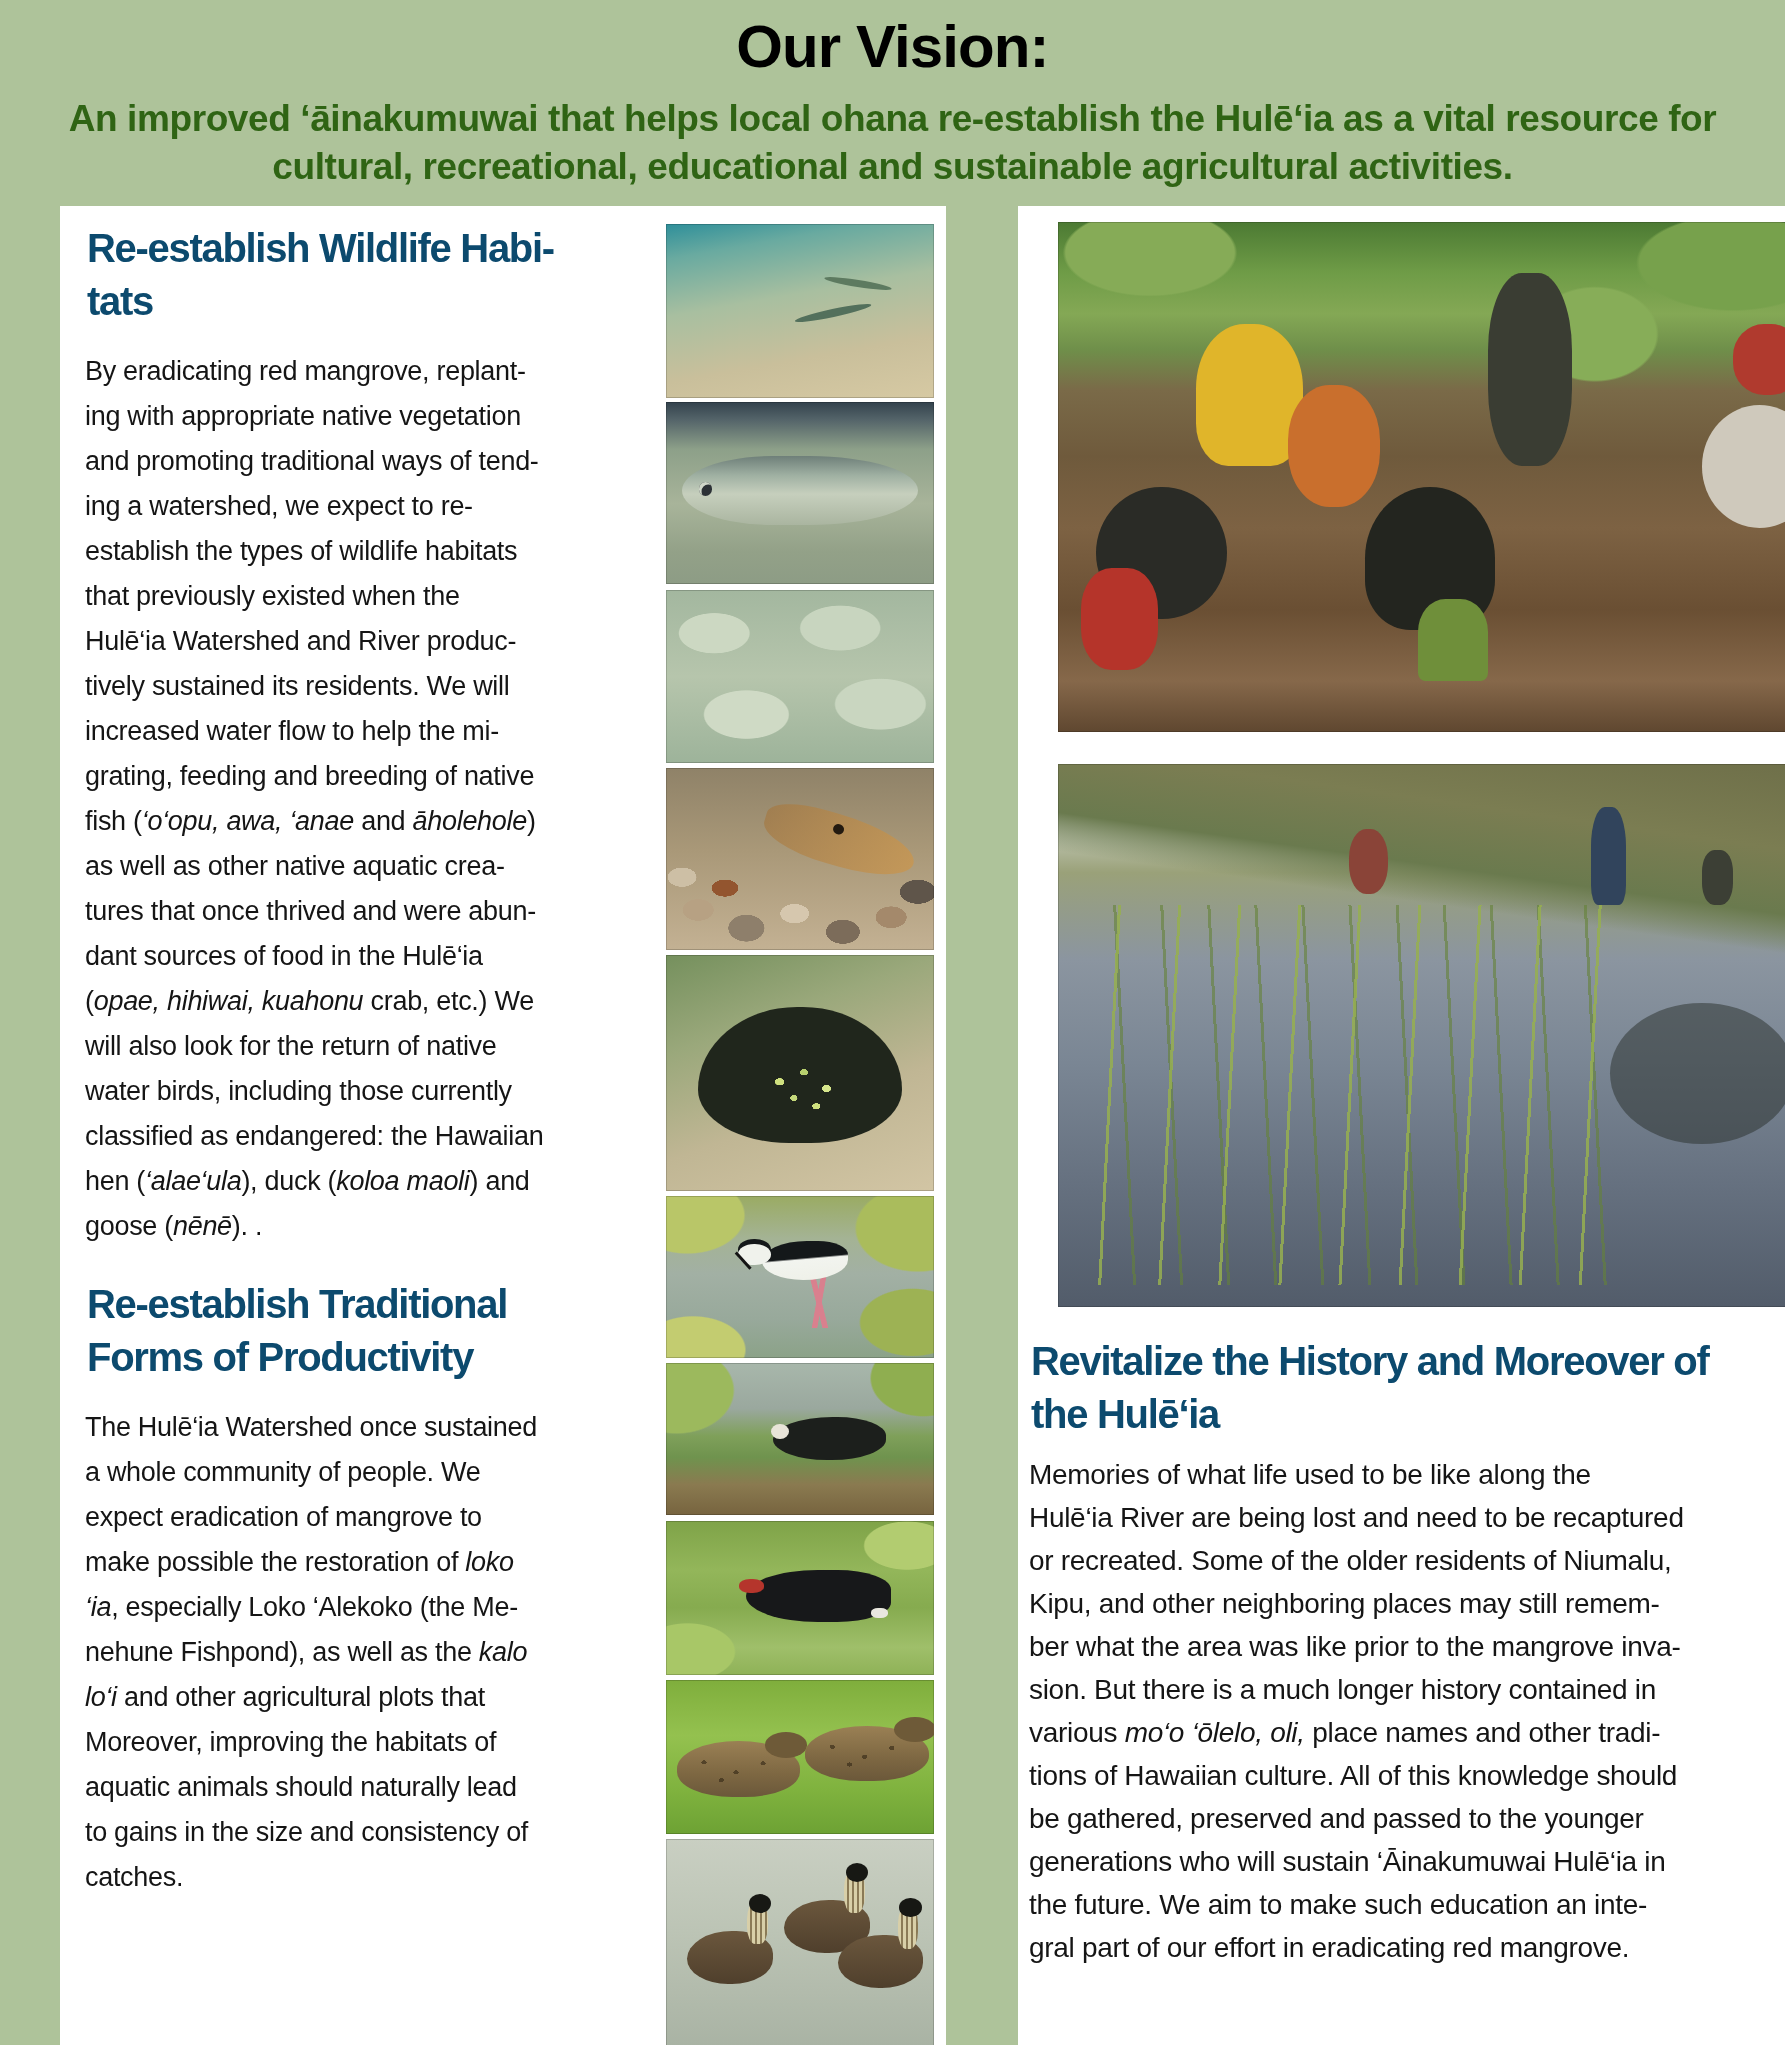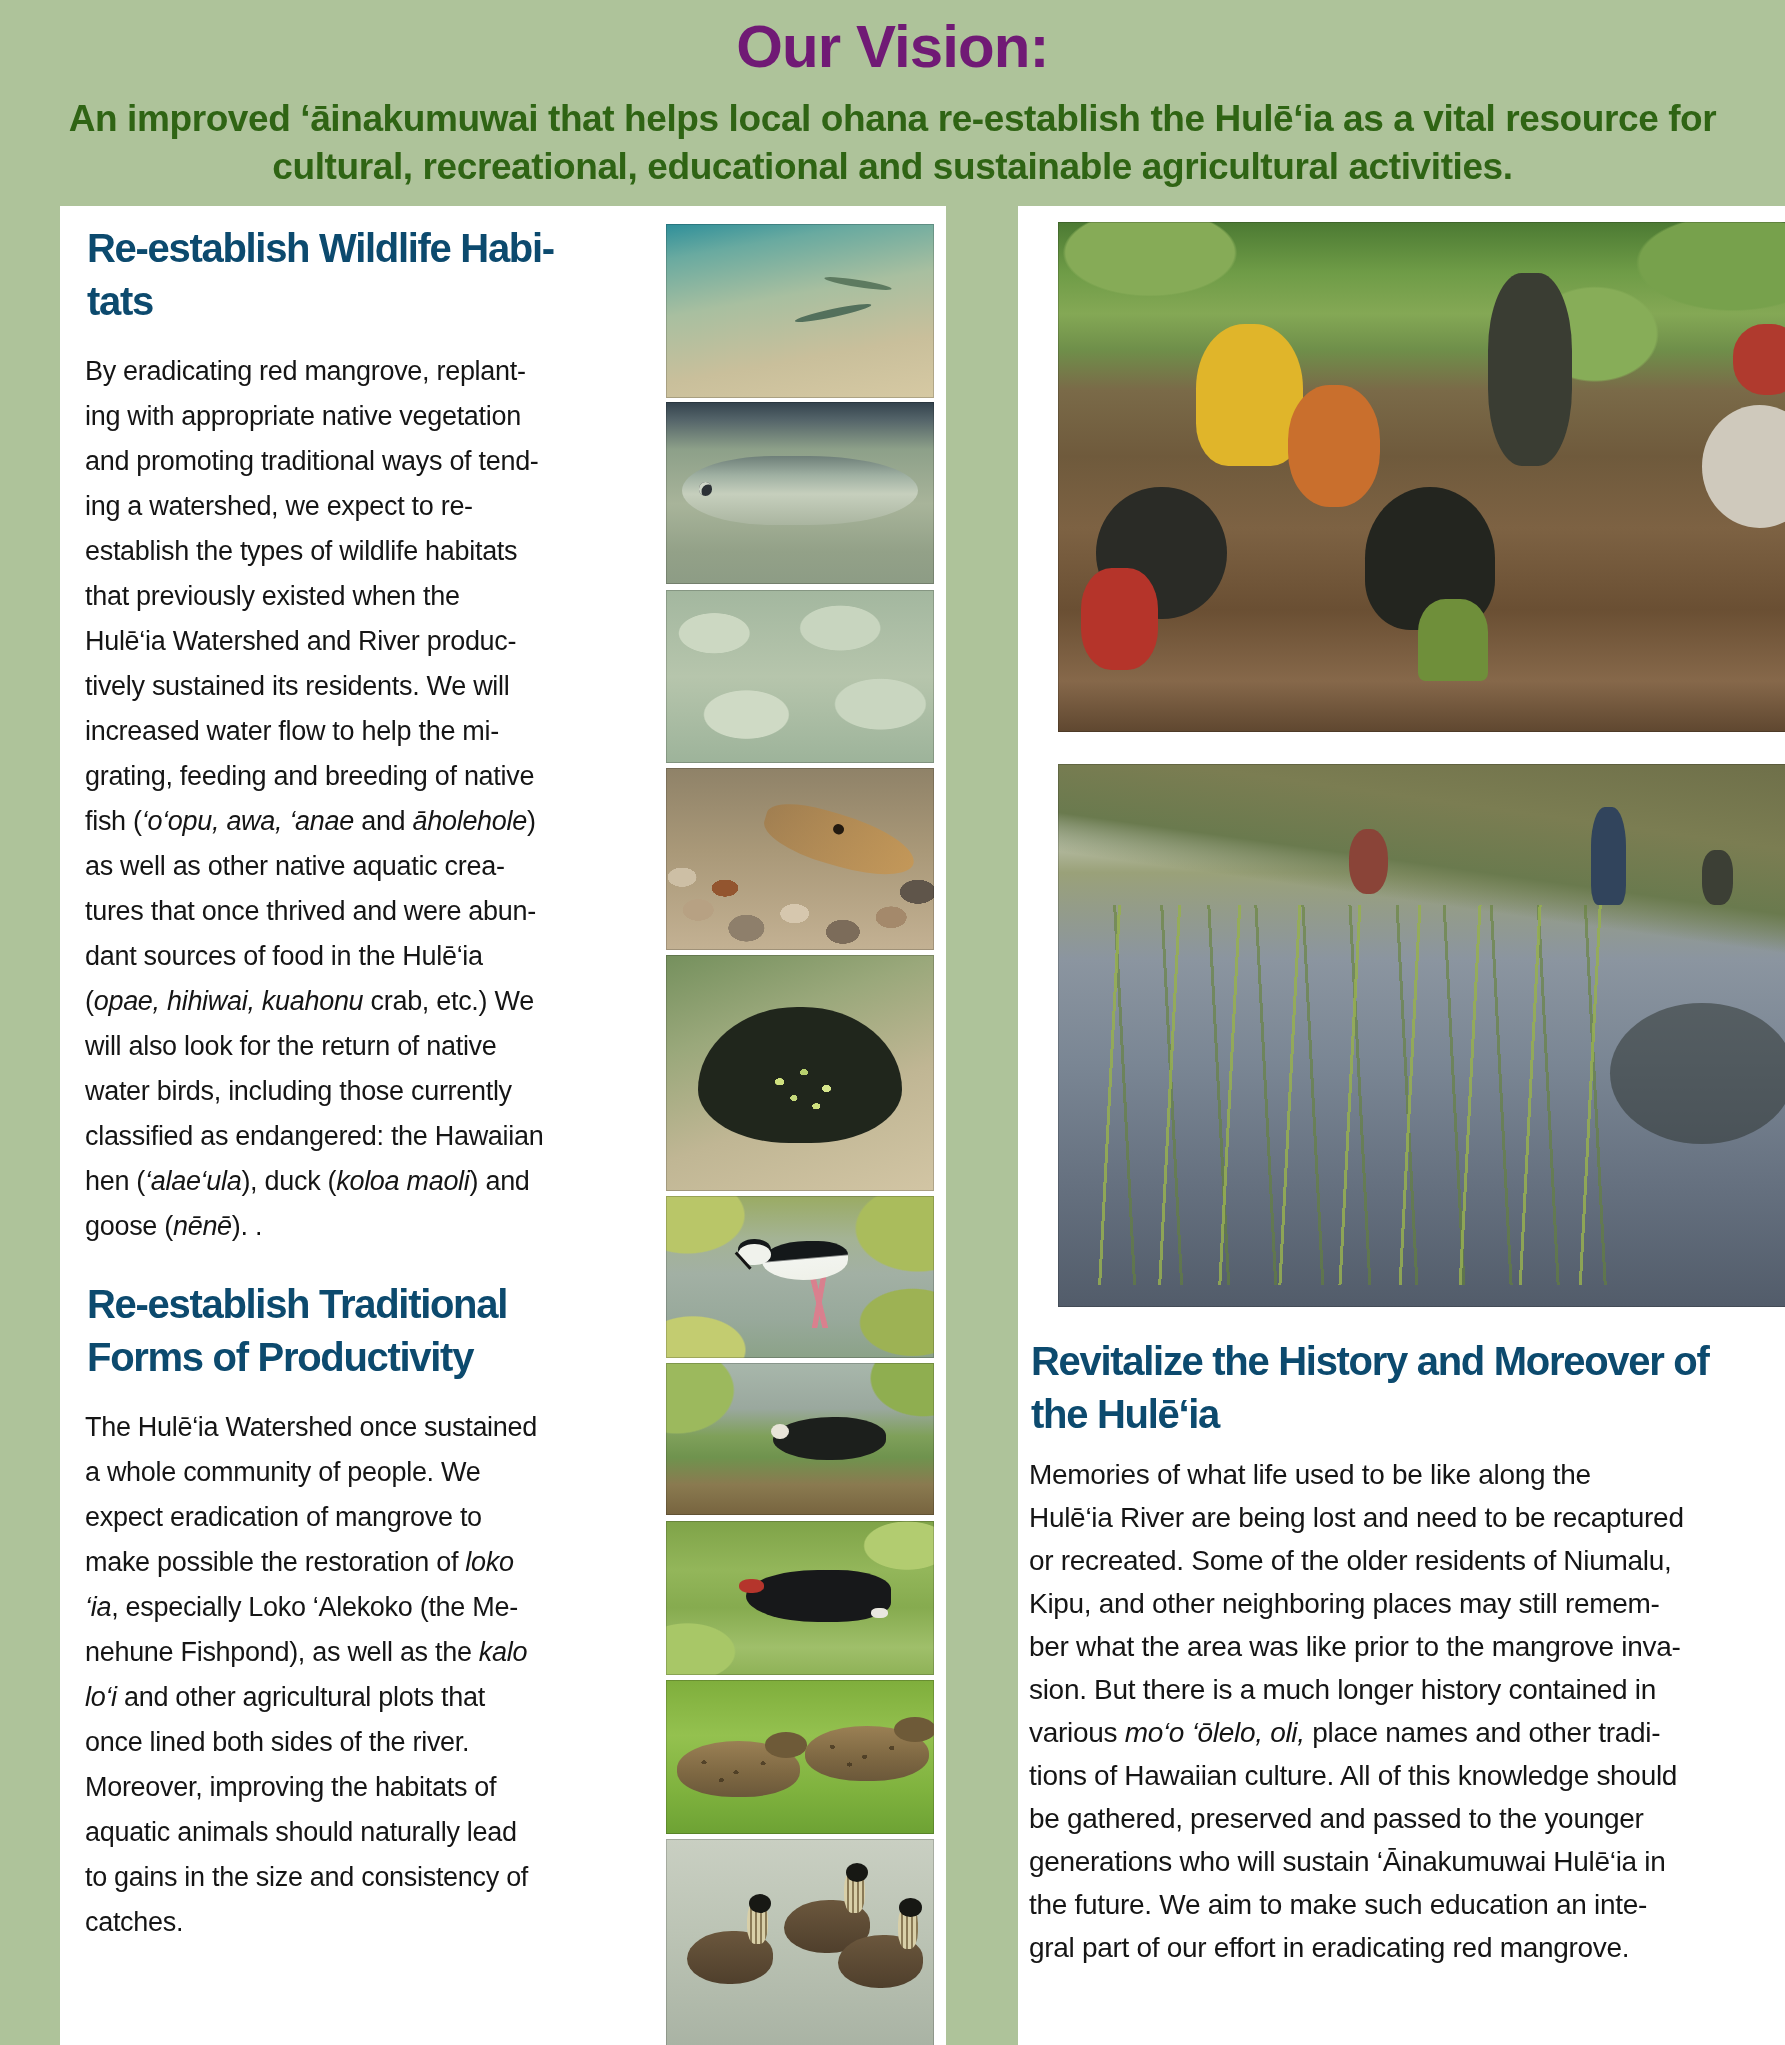--- a/index.html
+++ b/index.html
@@ -6,21 +6,21 @@
   .page{
     position:relative;width:1785px;height:2045px;overflow:hidden;
     background:#aec39a;
     font-family:"Liberation Sans", sans-serif;
     -webkit-font-smoothing:antialiased;
   }
   
   .hdr-title{
     position:absolute;left:0;top:12px;width:100%;
     text-align:center;font-size:60px;font-weight:bold;
-    color:#701a75;letter-spacing:-0.9px;
+    color:#000000;letter-spacing:-0.9px;
   }
   .hdr-sub{
     position:absolute;left:0;top:95px;width:100%;
     text-align:center;font-size:37px;font-weight:bold;
     color:#2f6414;letter-spacing:-0.4px;line-height:48px;
   }
   
   .panel{position:absolute;left:60px;top:206px;width:1725px;height:1839px;background:#ffffff;}
   .divider{position:absolute;left:946px;top:206px;width:72px;height:1839px;background:#aec39a;}
   
@@ -200,21 +200,20 @@
         <div class="tline"><span>Forms of Productivity</span></div>
       </h2>
     <div class="body">
         <div class="tline"><span>The Hulē‘ia Watershed once sustained</span></div>
         <div class="tline"><span>a whole community of people. We</span></div>
         <div class="tline"><span>expect eradication of mangrove to</span></div>
         <div class="tline"><span>make possible the restoration of </span><em>loko</em></div>
         <div class="tline"><em>‘ia</em><span>, especially Loko ‘Alekoko (the Me-</span></div>
         <div class="tline"><span>nehune Fishpond), as well as the </span><em>kalo</em></div>
         <div class="tline"><em>lo‘i</em><span> and other agricultural plots that</span></div>
-        <div class="tline"><span>once lined both sides of the river.</span></div>
         <div class="tline"><span>Moreover, improving the habitats of</span></div>
         <div class="tline"><span>aquatic animals should naturally lead</span></div>
         <div class="tline"><span>to gains in the size and consistency of</span></div>
         <div class="tline"><span>catches.</span></div>
       </div>
   </section>
 
   <figure class="sp sp1" title="Two small fish over rippled sandy bottom">
     <span class="f1"></span>
     <span class="f2"></span>

